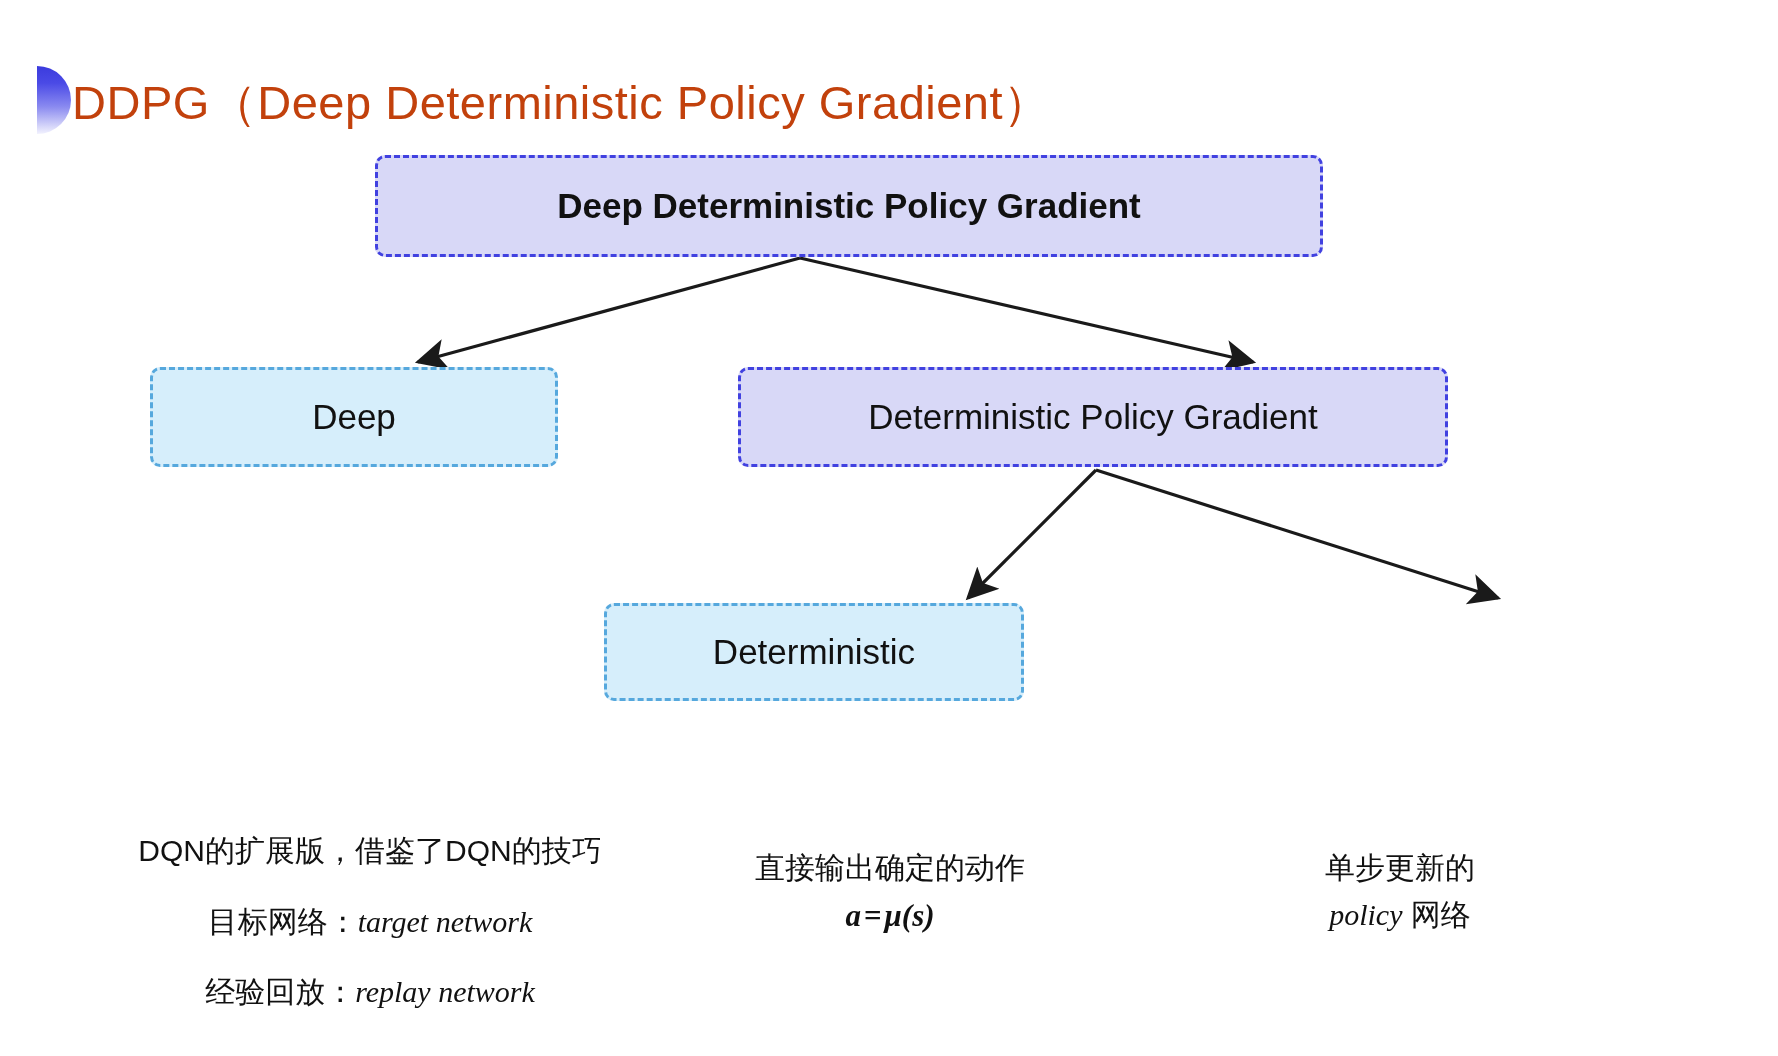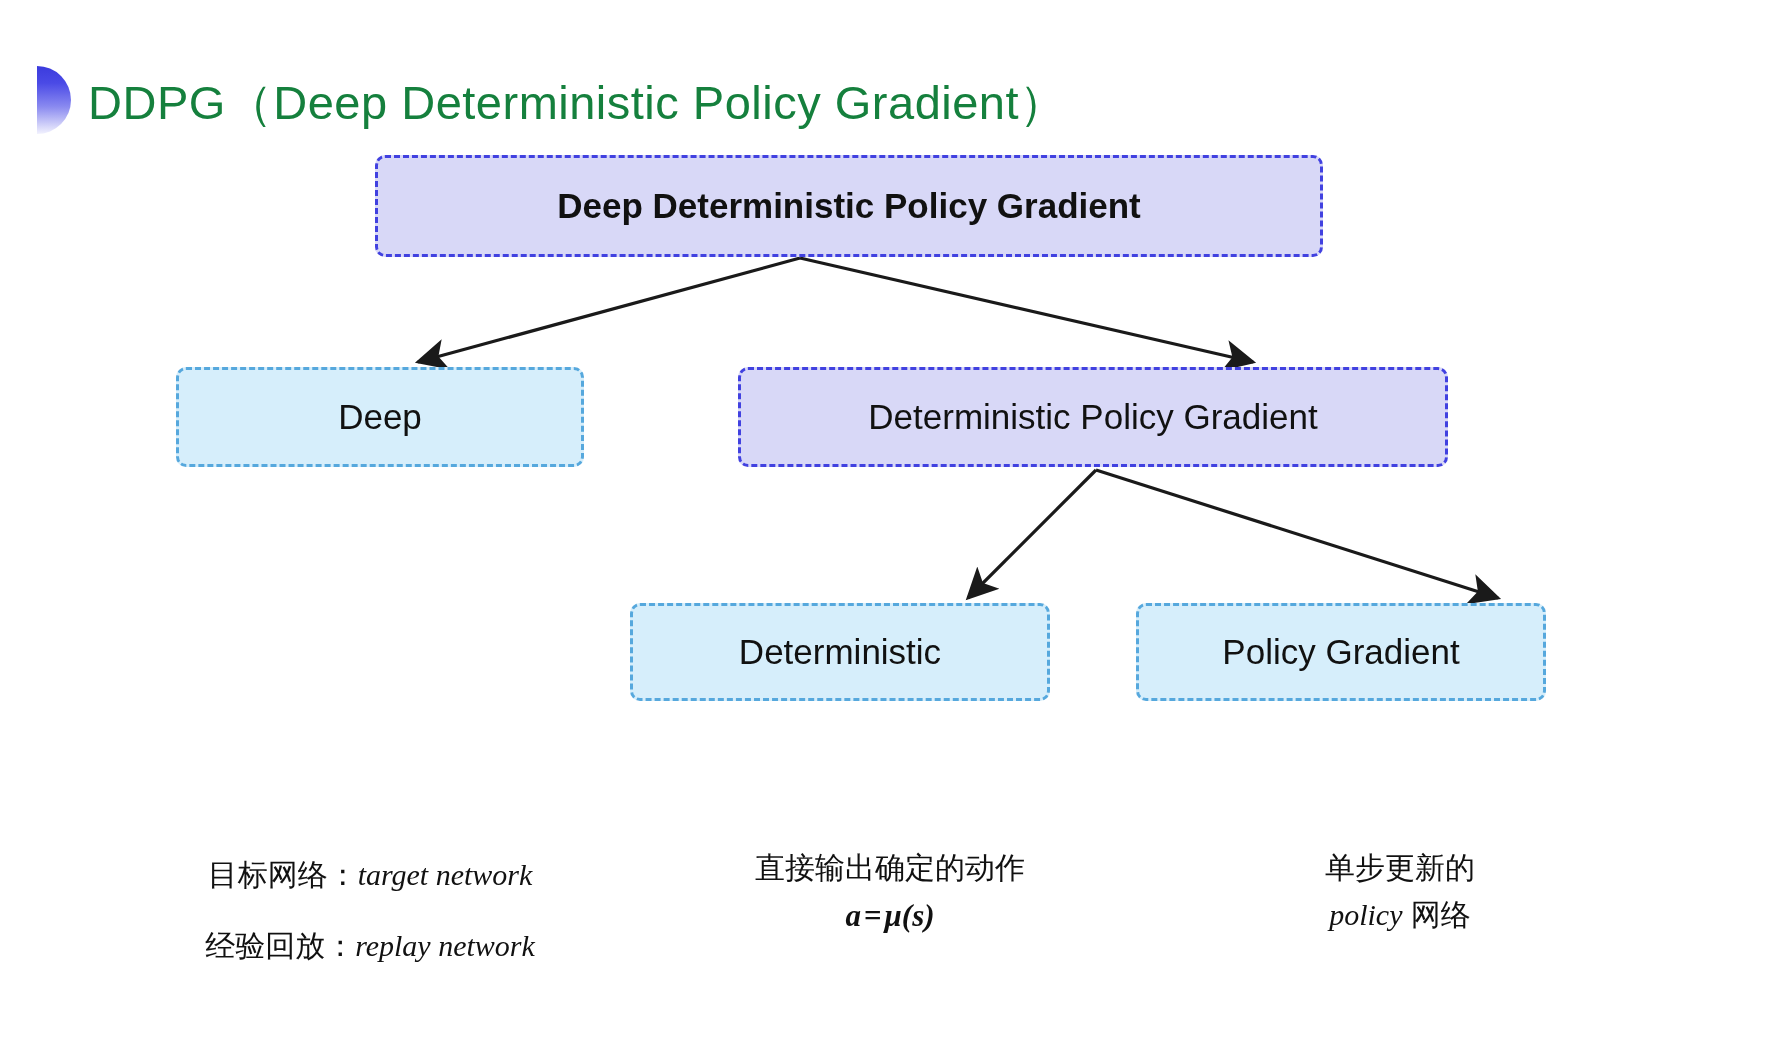--- a/index.html
+++ b/index.html
@@ -22,25 +22,25 @@
     left: 37px;
     top: 66px;
     width: 34px;
     height: 68px;
     border-top-right-radius: 34px;
     border-bottom-right-radius: 34px;
     background: linear-gradient(to bottom, #3b3bdd 0%, #4a4ae6 25%, #8a8af0 60%, #d9d9fa 90%, #f2f2fe 100%);
   }
   #page-title {
     position: absolute;
-    left: 88px;
+    left: 72px;
     top: 72px;
     font-size: 47px;
     font-weight: 400;
-    color: #15803d;
+    color: #c2410c;
     letter-spacing: 0.5px;
     white-space: nowrap;
   }
   
   .node {
     position: absolute;
     box-sizing: border-box;
     display: flex;
     align-items: center;
     justify-content: center;
@@ -50,21 +50,20 @@
   }
   .node-purple {
     background: #d8d8f7;
     border: 3px dashed #4141e0;
     border-radius: 10px;
   }
   .node-blue {
     background: #d6eefb;
     border: 3px dashed #56a8dd;
     border-radius: 10px;
-    margin-left: 26px;
   }
   #node-ddpg {
     left: 375px; top: 155px; width: 948px; height: 102px;
     font-size: 35px; font-weight: 700;
   }
   #node-deep {
     left: 150px; top: 367px; width: 408px; height: 100px;
     font-size: 35px; font-weight: 400;
   }
   #node-dpg {
@@ -151,25 +150,23 @@
   <div class="node node-blue" id="node-deep">
     <span>Deep</span>
   </div>
   <div class="node node-purple" id="node-dpg">
     <span>Deterministic Policy Gradient</span>
   </div>
 
   <div class="node node-blue" id="node-deterministic">
     <span>Deterministic</span>
   </div>
-  <div class="node node-blue" id="node-policy-gradient">
-    <span>Policy Gradient</span>
-  </div>
 
   <div class="caption" id="caption-left">
+    <div class="line l1">DQN的扩展版，借鉴了DQN的技巧</div>
     <div class="line l2">
       <span>目标网络：</span><span class="mathit">target network</span>
     </div>
     <div class="line l3">
       <span>经验回放：</span><span class="mathit">replay network</span>
     </div>
   </div>
 
   <div class="caption" id="caption-middle">
     <div class="line">直接输出确定的动作</div>

